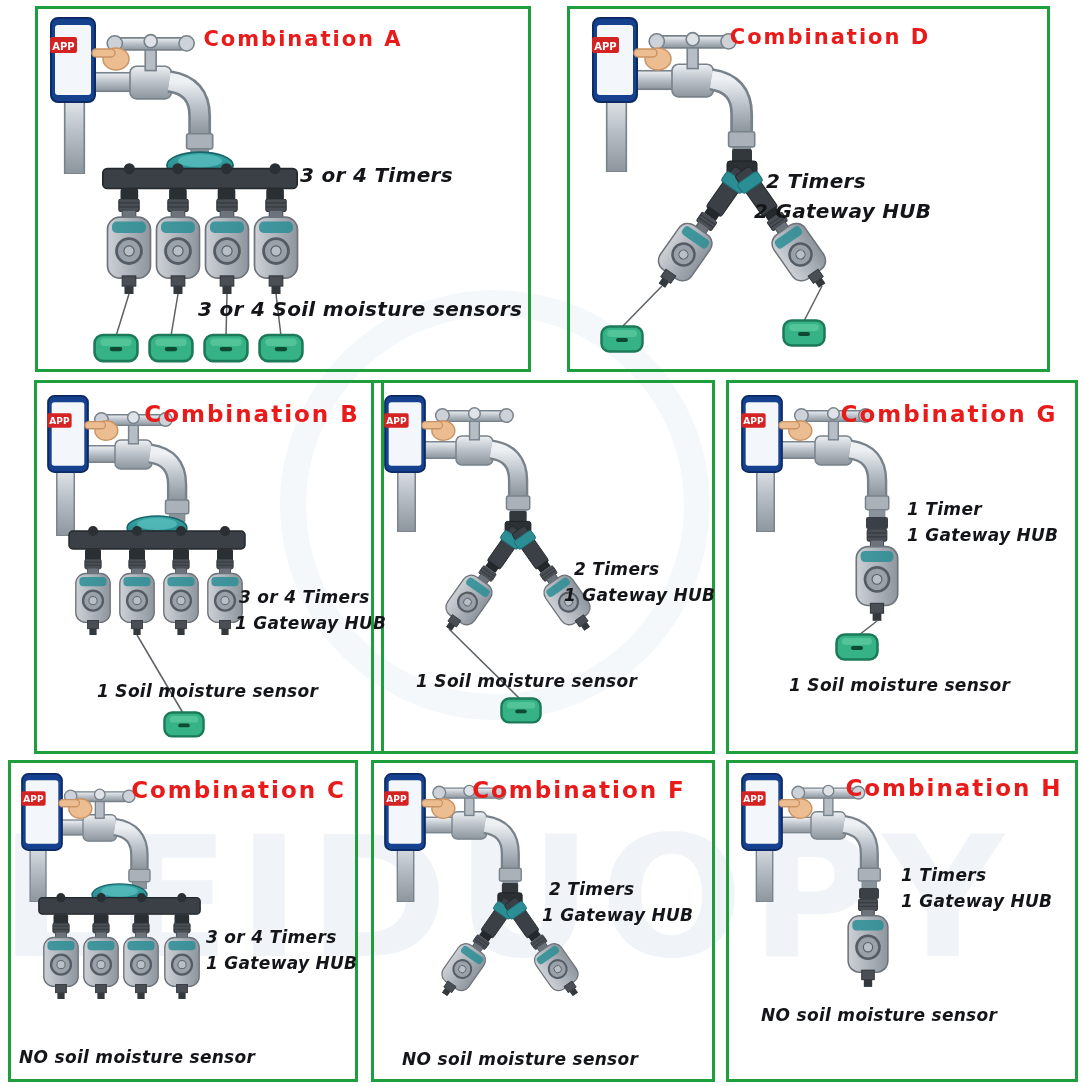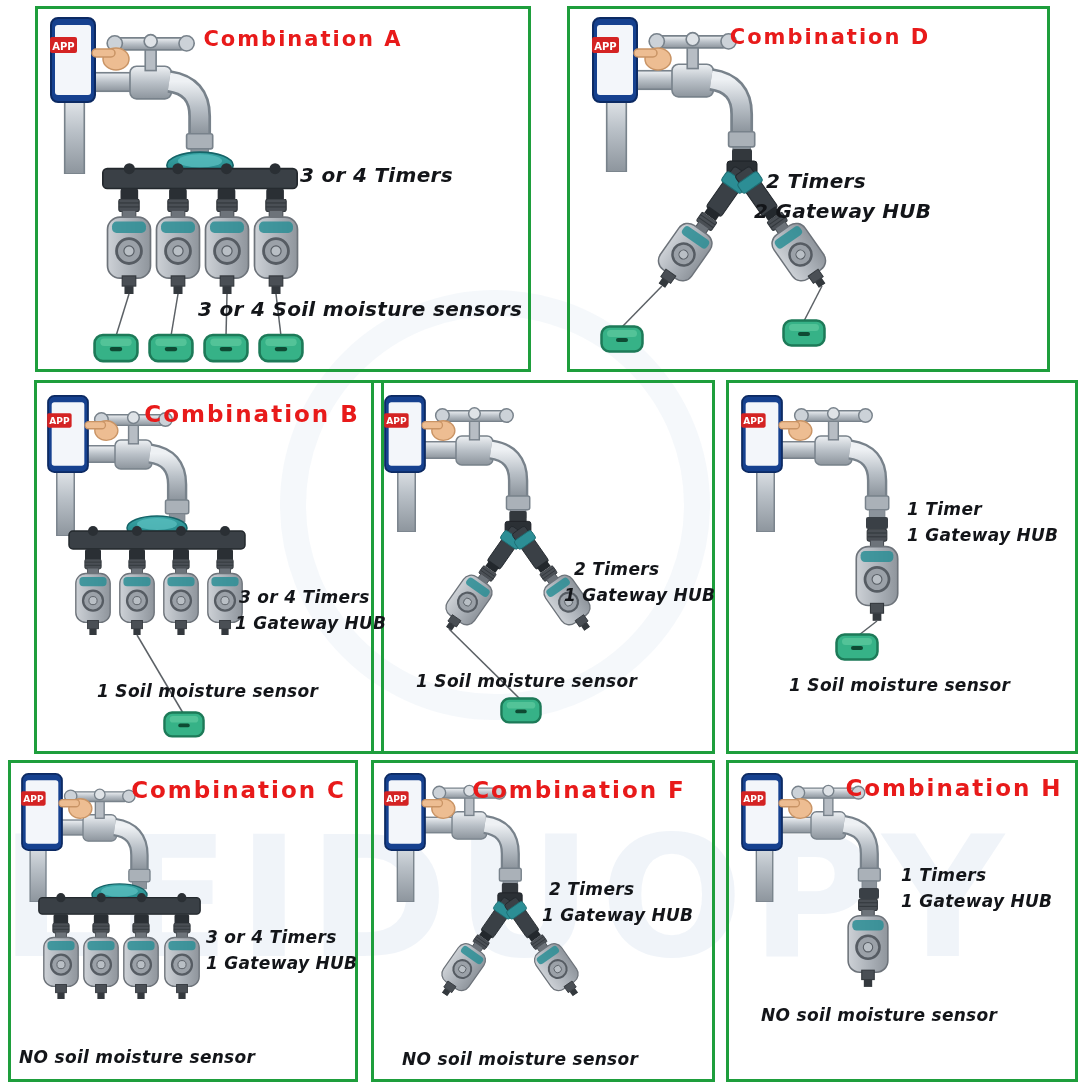--- a/index.html
+++ b/index.html
@@ -218,20 +218,21 @@
 <div class="panel" style="left:726px;top:380px;width:352px;height:374px;">
   <svg class="illu" viewBox="0 0 346 368" xmlns="http://www.w3.org/2000/svg">
     <use href="#sym-faucet" x="20" y="18" width="165" height="131"></use>
     <use href="#sym-phone" x="12" y="12" width="42" height="78"></use>
     <use href="#sym-hand" x="48" y="28" width="36" height="32"></use>
     <rect x="137" y="134" width="22" height="12" rx="2" fill="#3a4046"></rect>
     <use href="#sym-timer" x="124" y="146" width="48" height="92"></use>
     <line x1="148" y1="238" x2="130" y2="252" stroke="#5c6166" stroke-width="1.5"></line>
     <use href="#sym-sensor" x="106" y="250" width="44" height="28"></use>
   </svg>
+  <div class="title t-sm" style="left:100px;top:18px;width:240px;">Combination G</div>
   <div class="label l-sm" style="left:178px;top:116px;">1 Timer</div>
   <div class="label l-sm" style="left:178px;top:142px;">1 Gateway HUB</div>
   <div class="label l-sm" style="left:60px;top:292px;">1 Soil moisture sensor</div>
 </div>
 
 <div class="panel" style="left:8px;top:760px;width:350px;height:322px;">
   <svg class="illu" viewBox="0 0 344 316" xmlns="http://www.w3.org/2000/svg">
     <use href="#sym-faucet" x="12" y="20" width="150" height="119"></use>
     <use href="#sym-phone" x="10" y="10" width="42" height="78"></use>
     <use href="#sym-hand" x="46" y="26" width="36" height="32"></use>

